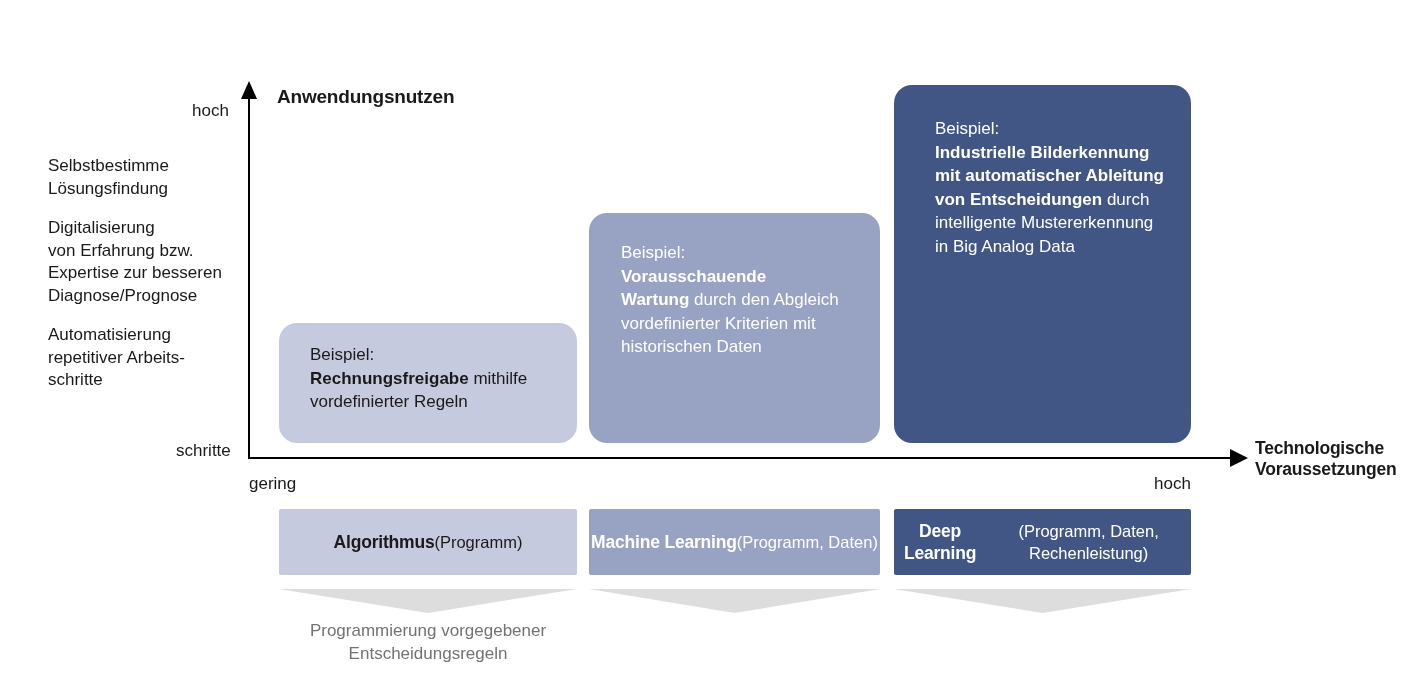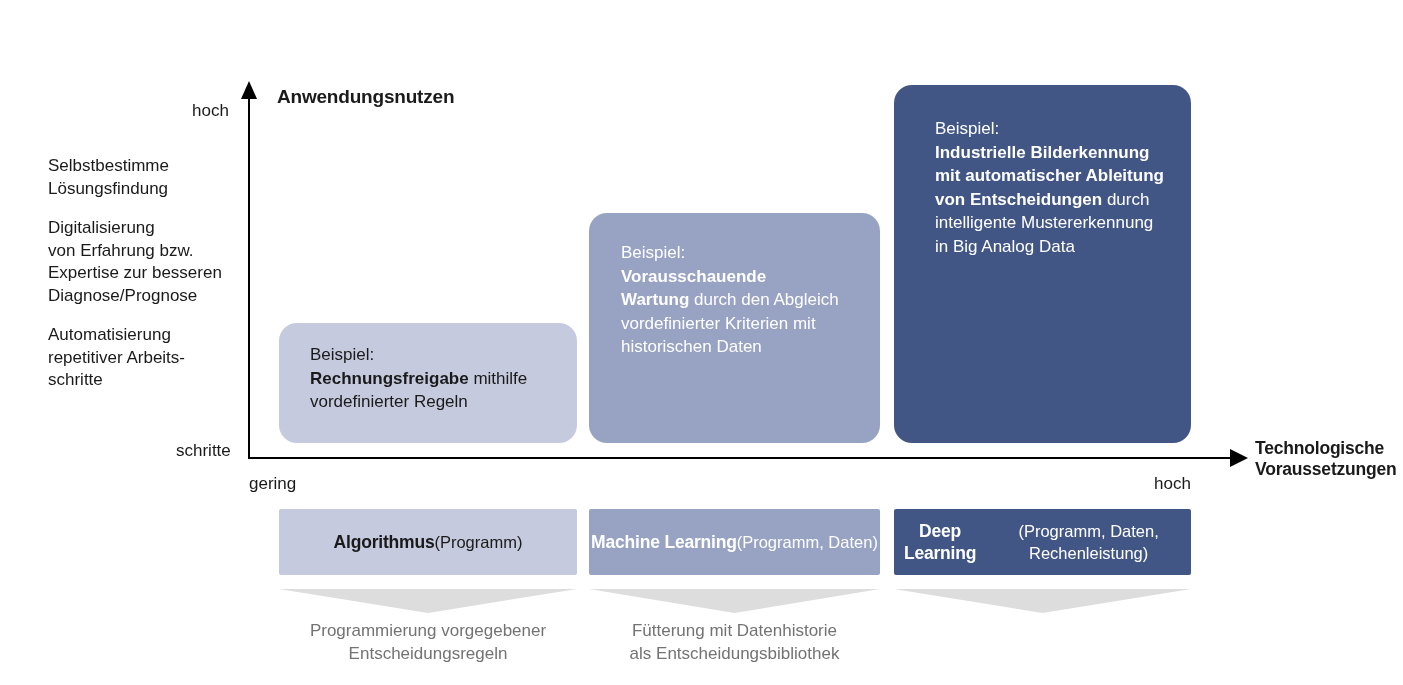--- a/index.html
+++ b/index.html
@@ -292,16 +292,14 @@
     </svg>
   </div>
   <div class="chev chev-3">
     <svg width="297" height="24" viewBox="0 0 297 24" preserveAspectRatio="none">
       <polygon points="0,0 297,0 148.5,24" fill="#dddddd"></polygon>
     </svg>
   </div>
 
   <div class="caption cap-1">Programmierung vorgegebener
 Entscheidungsregeln</div>
-  <div class="caption cap-2">Fütterung mit Datenhistorie
-als Entscheidungsbibliothek</div>
 
 </div>
 
 </body></html>

